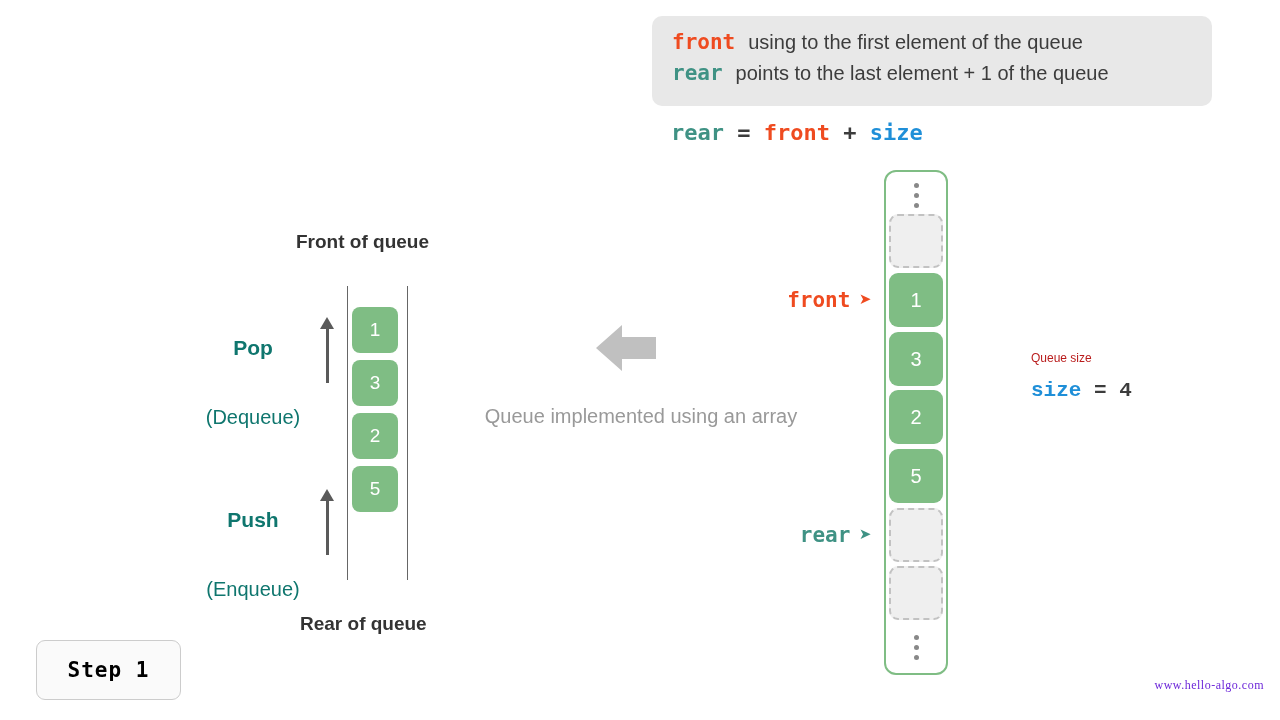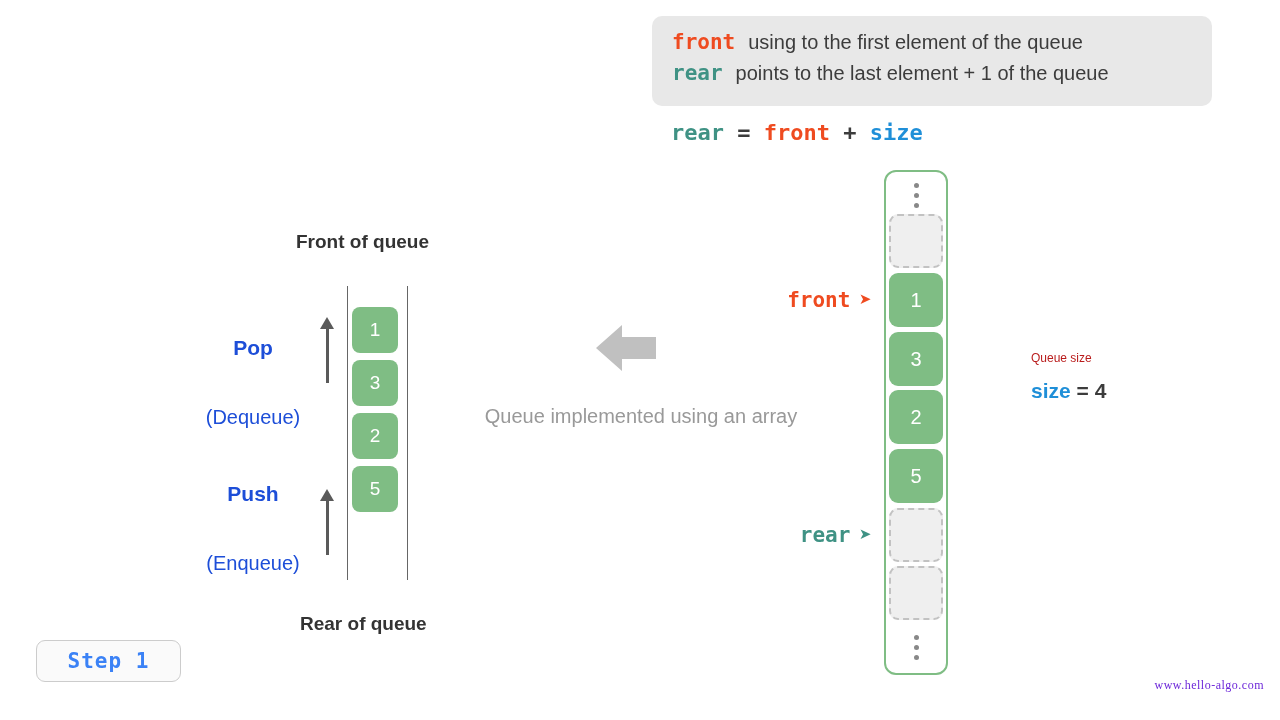--- a/index.html
+++ b/index.html
@@ -138,38 +138,38 @@
     border-bottom: 12px solid #5a5a5a;
   }
   #arrow-pop  { top: 317px; height: 66px; }
   #arrow-push { top: 489px; height: 66px; }
 
   .op-label {
     position: absolute;
     text-align: center;
     width: 150px;
     left: 178px;
-    color: #1d4ed8;
+    color: #0f766e;
     white-space: nowrap;
   }
   .op-label .op-main {
     display: block;
     font-size: 21px;
     font-weight: bold;
     line-height: 28px;
   }
   .op-label .op-sub {
     display: block;
     font-size: 20px;
     font-weight: normal;
     line-height: 30px;
     margin-top: 40px;
   }
   #label-pop  { top: 334px; }
-  #label-push { top: 480px; }
+  #label-push { top: 506px; }
 
   
   #transform-arrow {
     position: absolute;
     left: 596px;
     top: 325px;
     width: 60px;
     height: 46px;
   }
   #caption {
@@ -258,43 +258,43 @@
     top: 344px;
   }
   #size-title {
     font-size: 12px;
     color: #b91c1c;
     line-height: 28px;
     white-space: nowrap;
   }
   #size-expr {
     margin-top: 7px;
-    font-family: Liberation Sans, sans-serif;
+    font-family: Liberation Mono, monospace;
     font-weight: bold;
     font-size: 21px;
     white-space: pre;
   }
 
   
   #step-badge {
     position: absolute;
     left: 36px;
     top: 640px;
     width: 145px;
-    height: 42px;
+    height: 60px;
     border: 1px solid #cccccc;
     border-radius: 9px;
     background: #fafafa;
     display: flex;
     align-items: center;
     justify-content: center;
     font-family: "DejaVu Sans Mono", monospace;
     font-weight: bold;
     font-size: 21px;
-    color: #3b82f6;
+    color: #000000;
     letter-spacing: 1px;
     box-sizing: border-box;
   }
 
   
   #watermark {
     position: absolute;
     right: 16px;
     top: 678px;
     font-family: Liberation Serif, serif;

